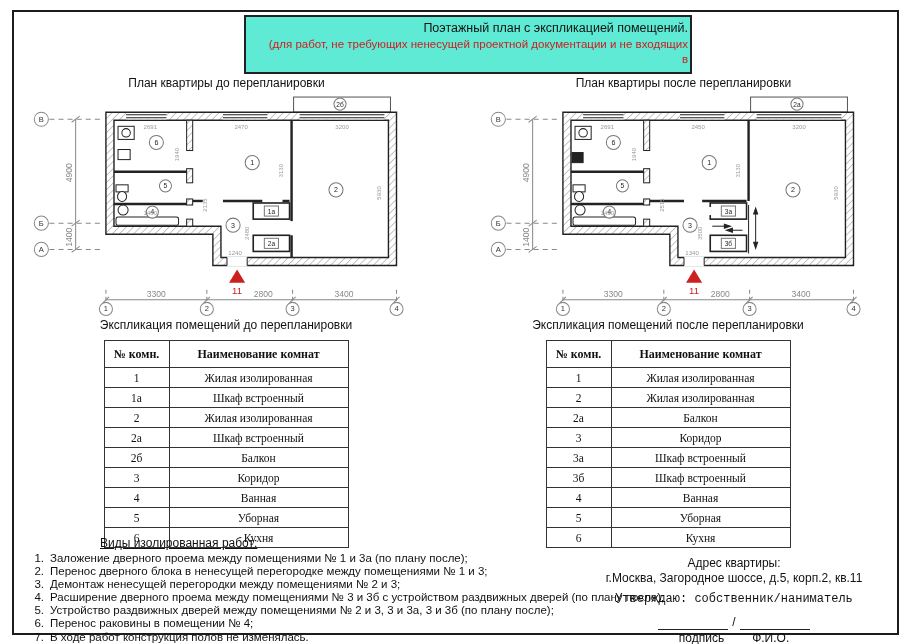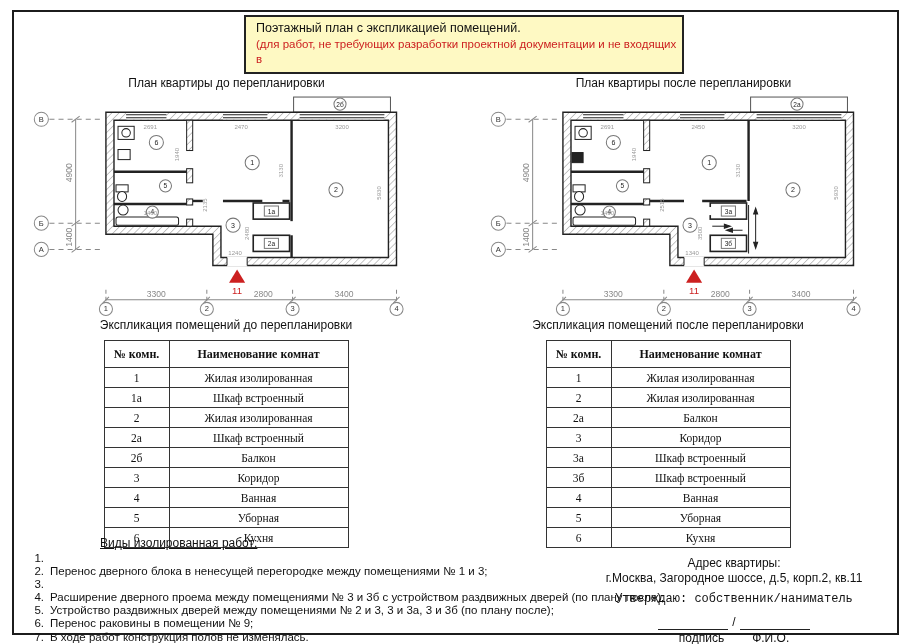--- a/index.html
+++ b/index.html
@@ -3,21 +3,21 @@
 <meta charset="utf-8">
 <style>
   html,body{margin:0;padding:0;}
   body{
     width:910px;height:644px;background:#ffffff;position:relative;
     font-family:"Liberation Sans",sans-serif;color:#111;overflow:hidden;
   }
   .page-border{position:absolute;left:12px;top:10px;right:11px;bottom:9px;border:2px solid #1c1c1c;}
   .title-box{
     position:absolute;left:244px;top:15px;width:424px;border:2px solid #222;
-    text-align:left;padding:4px 2px 5px 10px;background:#fef9c3;
+    text-align:right;padding:4px 2px 5px 18px;background:#5eead4;
   }
   .title-box .t1{font-size:12.5px;color:#111;margin-bottom:2px;}
   .title-box .t2{font-size:11.5px;color:#cc2020;line-height:1.3;}
   .plans-row{position:absolute;top:76px;left:16px;width:878px;display:flex;justify-content:space-between;gap:36px;}
   .plan{width:436px;text-align:center;}
   .plan .plan-title{font-size:12px;margin-bottom:0;}
   .plan svg{display:block;margin:2px auto 0 auto;}
   .expl-row{position:absolute;top:318px;left:8px;width:878px;display:flex;justify-content:space-between;}
   .expl{width:436px;text-align:center;}
   .expl .expl-title{font-size:12px;}
@@ -37,21 +37,21 @@
   .sig-line{display:inline-block;width:70px;border-bottom:1px solid #222;height:12px;}
   .sig-labels{display:flex;justify-content:center;gap:28px;font-size:12px;margin-top:1px;}
 </style>
 </head>
 <body>
 
 <div class="page-border"></div>
 
 <div class="title-box">
   <div class="t1">Поэтажный план с экспликацией помещений.</div>
-  <div class="t2">(для работ, не требующих разработки проектной документации и не входящих в</div>
+  <div class="t2">(для работ, не требующих ненесущей проектной документации и не входящих в</div>
 </div>
 
 <div class="plans-row">
 
   <div class="plan">
     <div class="plan-title">План квартиры до перепланировки</div>
     <svg viewBox="0 0 400 222" width="404" height="224">
       <defs>
         <pattern id="hb1" width="5" height="5" patternUnits="userSpaceOnUse" patternTransform="rotate(45)">
           <rect width="5" height="5" fill="#fff"></rect>
@@ -440,39 +440,41 @@
           </tr>
       </tbody>
     </table>
   </div>
 </div>
 
 <div class="works">
   <div class="works-title">Виды изолированная работ:</div>
   <div class="work-item">
       <span class="num">1.</span>
+      <span>Заложение дверного проема между помещениями № 1 и 3а (по плану после);</span>
     </div>
   <div class="work-item">
       <span class="num">2.</span>
       <span>Перенос дверного блока в ненесущей перегородке между помещениями № 1 и 3;</span>
     </div>
   <div class="work-item">
       <span class="num">3.</span>
+      <span>Демонтаж ненесущей перегородки между помещениями № 2 и 3;</span>
     </div>
   <div class="work-item">
       <span class="num">4.</span>
       <span>Расширение дверного проема между помещениями № 3 и 3б с устройством раздвижных дверей (по плану после);</span>
     </div>
   <div class="work-item">
       <span class="num">5.</span>
       <span>Устройство раздвижных дверей между помещениями № 2 и 3, 3 и 3а, 3 и 3б (по плану после);</span>
     </div>
   <div class="work-item">
       <span class="num">6.</span>
-      <span>Перенос раковины в помещении № 9;</span>
+      <span>Перенос раковины в помещении № 4;</span>
     </div>
   <div class="work-item">
       <span class="num">7.</span>
       <span>В ходе работ конструкция полов не изменялась.</span>
     </div>
 </div>
 
 <div class="approval">
   <div class="addr-title">Адрес квартиры:</div>
   <div>г.Москва, Загородное шоссе, д.5, корп.2, кв.11</div>

